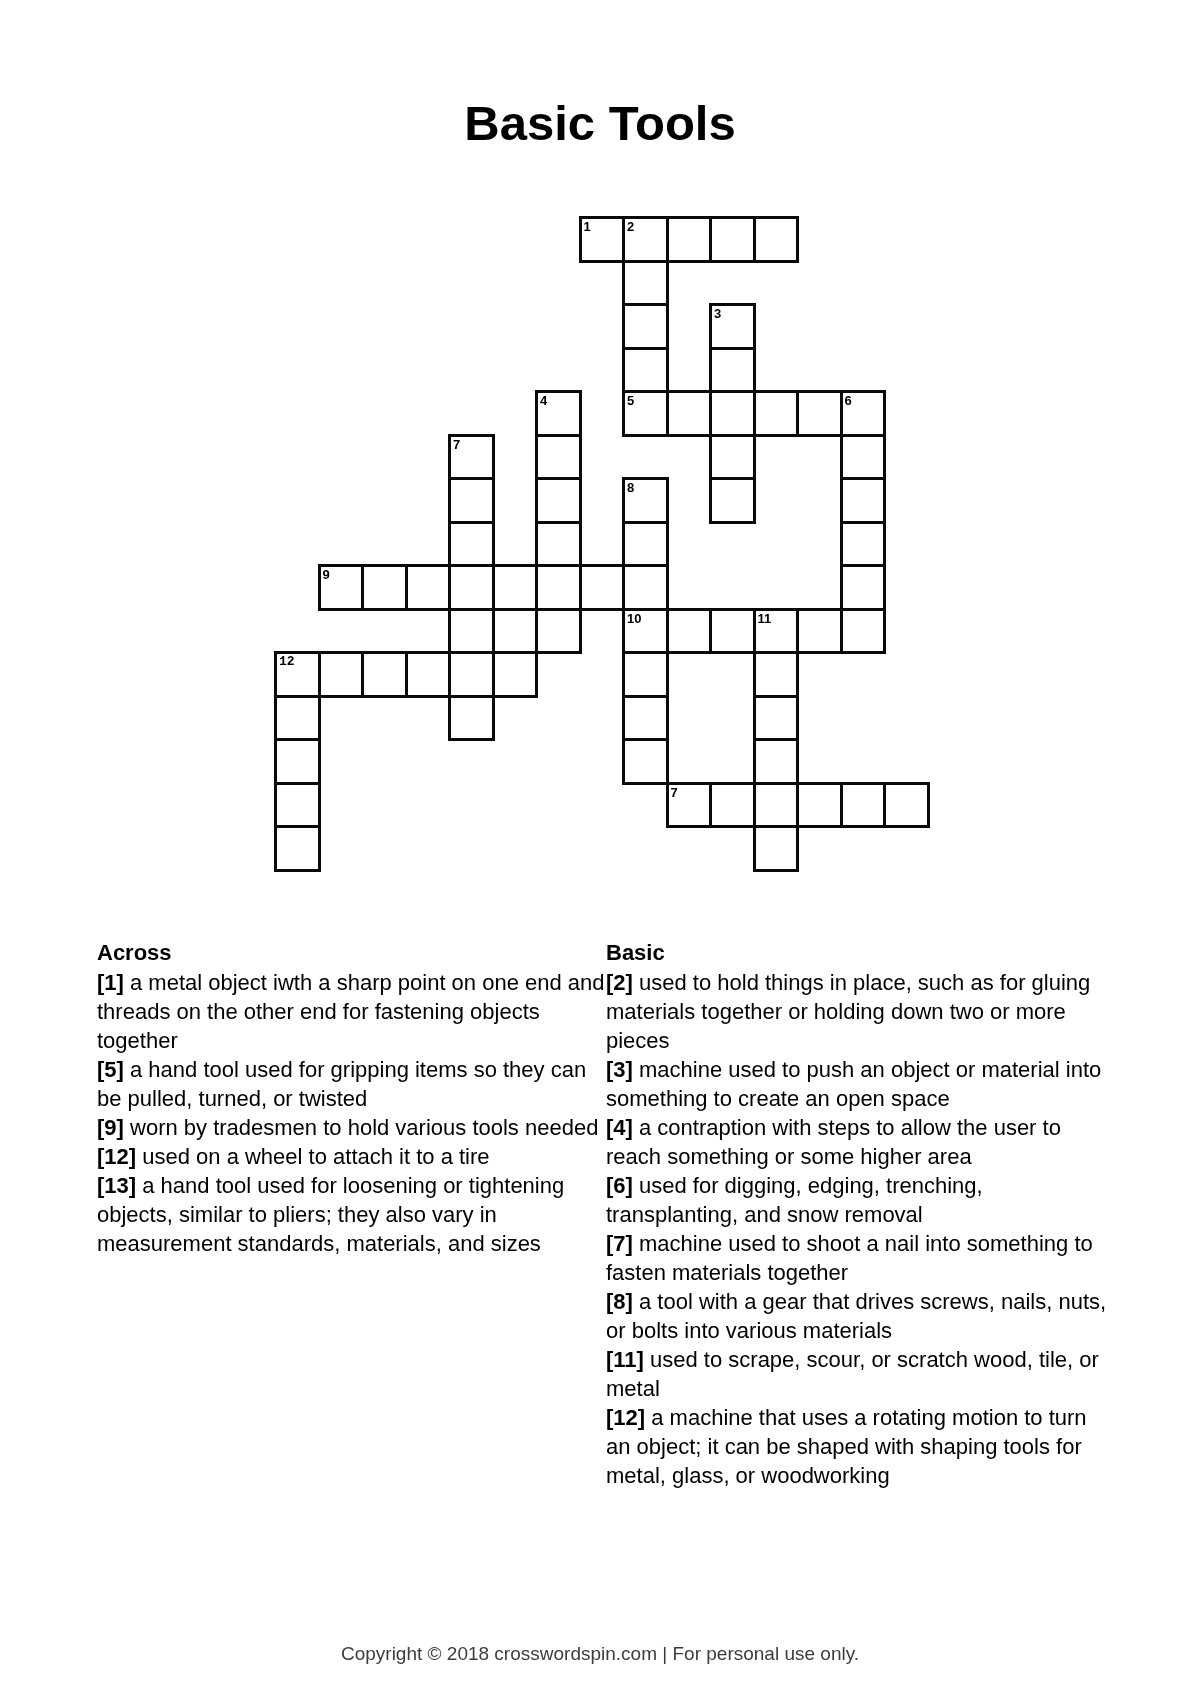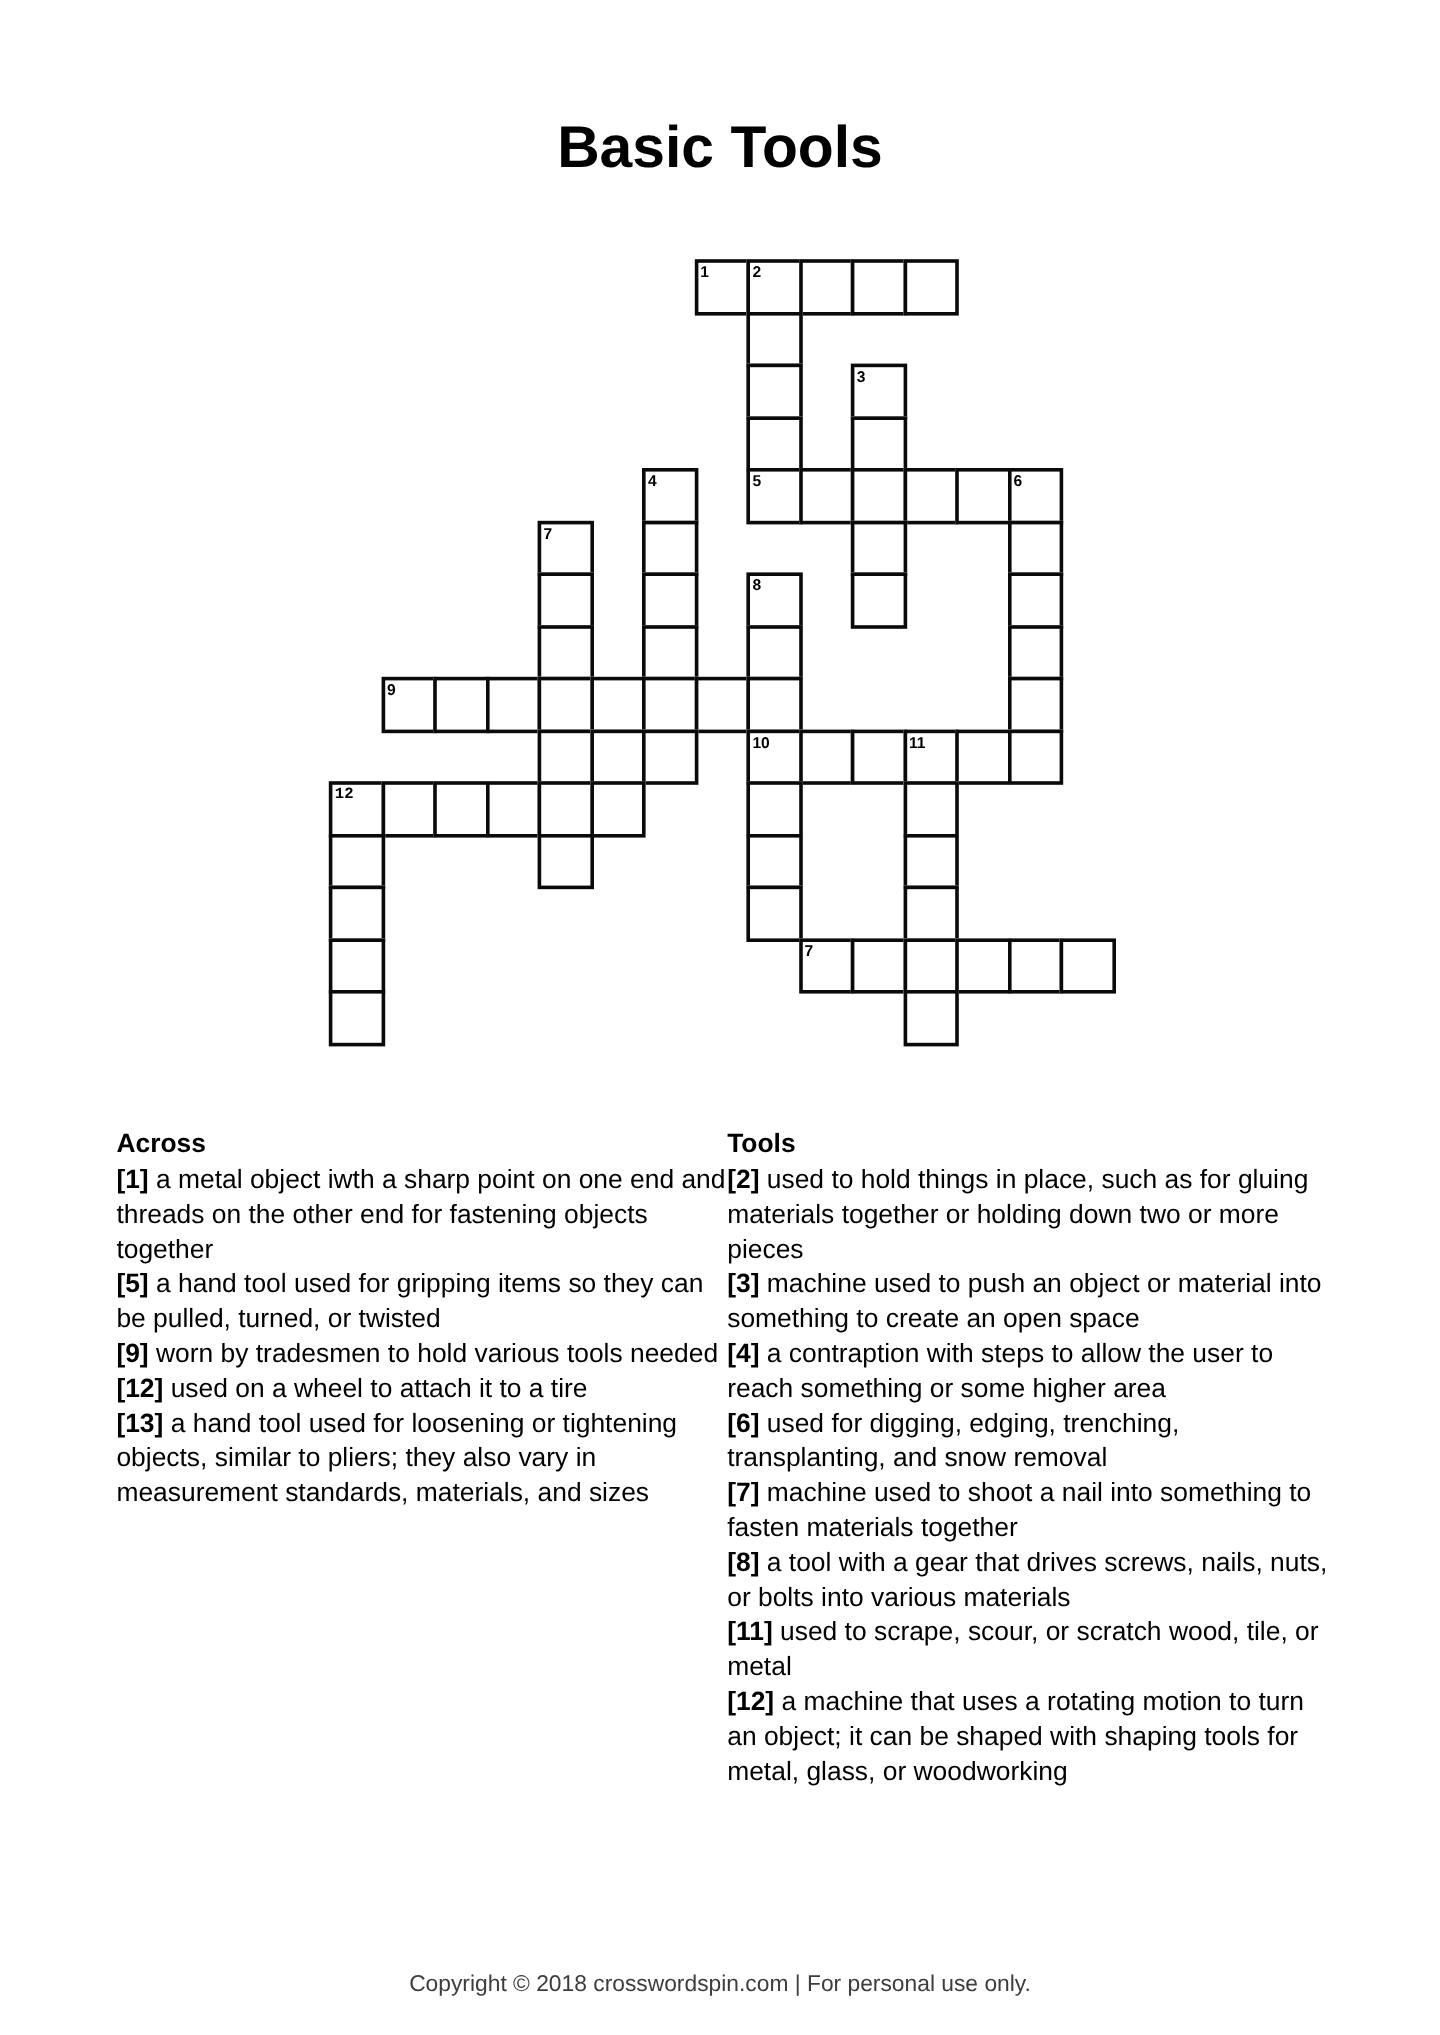--- a/index.html
+++ b/index.html
@@ -142,21 +142,21 @@
   <div id="across-list">
       <div class="clue"><b>[1]</b> a metal object iwth a sharp point on one end and threads on the other end for fastening objects together</div>
       <div class="clue"><b>[5]</b> a hand tool used for gripping items so they can be pulled, turned, or twisted</div>
       <div class="clue"><b>[9]</b> worn by tradesmen to hold various tools needed</div>
       <div class="clue"><b>[12]</b> used on a wheel to attach it to a tire</div>
       <div class="clue"><b>[13]</b> a hand tool used for loosening or tightening objects, similar to pliers; they also vary in measurement standards, materials, and sizes</div>
     </div>
 </div>
 
 <div id="down-block" class="clue-col">
-  <div class="clue-heading">Tools</div>
+  <div class="clue-heading">Basic</div>
   <div id="down-list">
       <div class="clue"><b>[2]</b> used to hold things in place, such as for gluing materials together or holding down two or more pieces</div>
       <div class="clue"><b>[3]</b> machine used to push an object or material into something to create an open space</div>
       <div class="clue"><b>[4]</b> a contraption with steps to allow the user to reach something or some higher area</div>
       <div class="clue"><b>[6]</b> used for digging, edging, trenching, transplanting, and snow removal</div>
       <div class="clue"><b>[7]</b> machine used to shoot a nail into something to fasten materials together</div>
       <div class="clue"><b>[8]</b> a tool with a gear that drives screws, nails, nuts, or bolts into various materials</div>
       <div class="clue"><b>[11]</b> used to scrape, scour, or scratch wood, tile, or metal</div>
       <div class="clue"><b>[12]</b> a machine that uses a rotating motion to turn an object; it can be shaped with shaping tools for metal, glass, or woodworking</div>
     </div>

